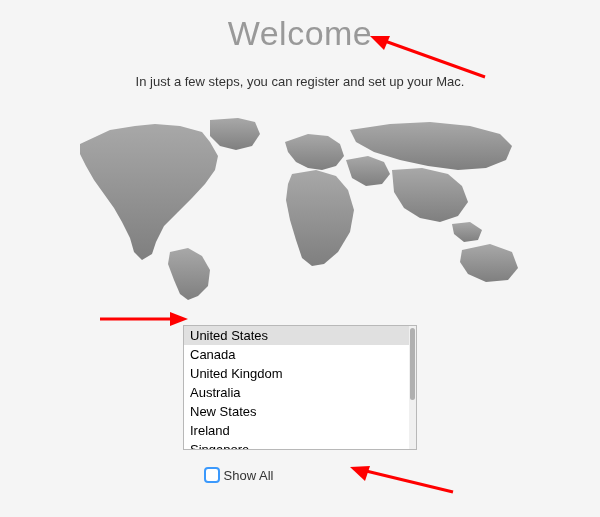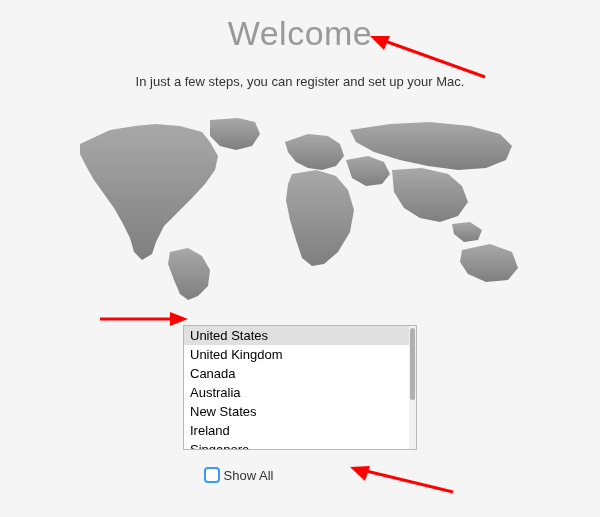--- a/index.html
+++ b/index.html
@@ -158,22 +158,22 @@
         <path d="M392 112 L410 110 L422 118 L418 128 L404 130 L394 122 Z"></path>
 
         <path d="M402 138 L430 132 L452 140 L458 156 L448 168 L426 170 L408 162 L400 150 Z"></path>
       </g>
     </svg>
   </div>
 
   <div class="listbox-wrap">
     <div class="listbox">
       <div class="list-item selected">United States</div>
+      <div class="list-item">Canada</div>
       <div class="list-item">United Kingdom</div>
-      <div class="list-item">Canada</div>
       <div class="list-item">Australia</div>
       <div class="list-item">New States</div>
       <div class="list-item">Ireland</div>
       <div class="list-item">Singapore</div>
     </div>
     <div class="scrollbar">
       <div class="scrollbar-thumb"></div>
     </div>
   </div>
 

